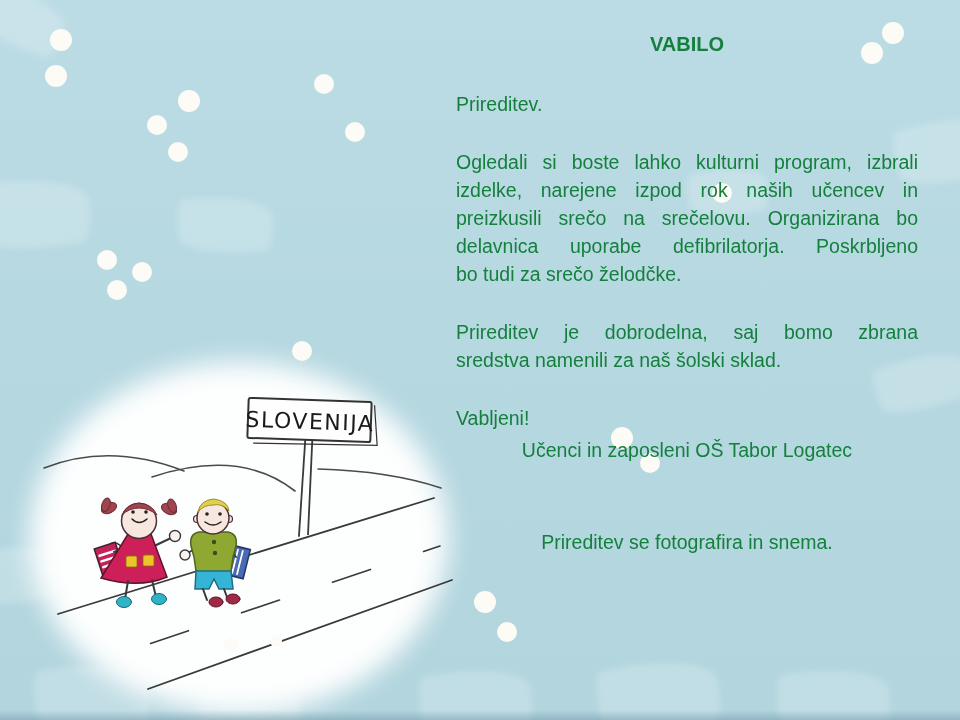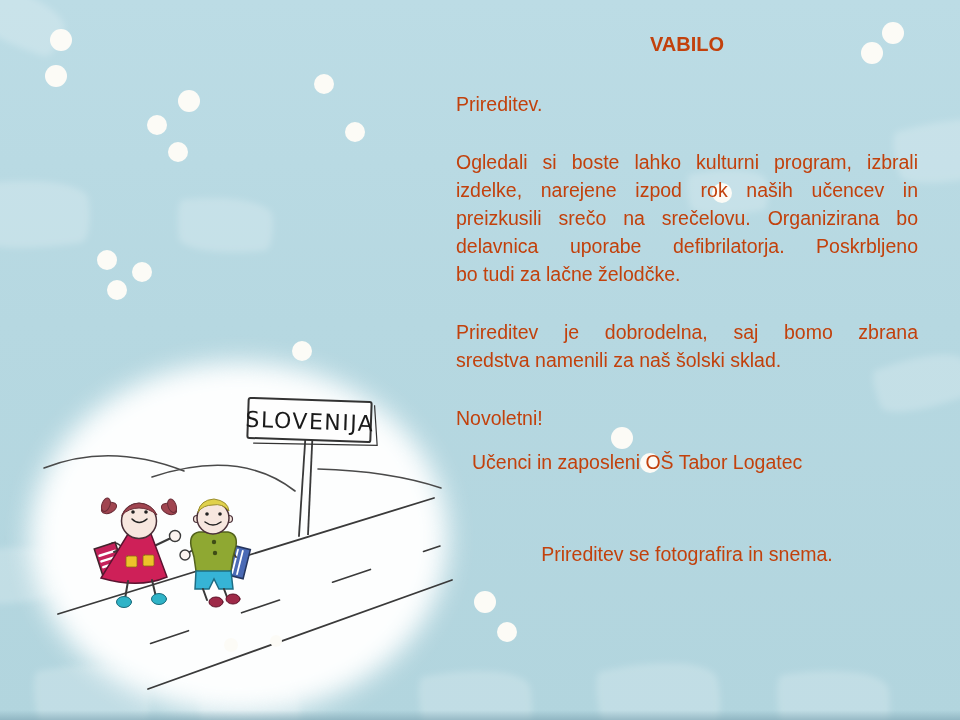--- a/index.html
+++ b/index.html
@@ -21,28 +21,28 @@
   
   #dots-layer{position:absolute;left:0;top:0;z-index:4;}
   #illustration{position:absolute;left:0;top:340px;z-index:3;}
 
   
   .bottom-edge{position:absolute;left:0;bottom:0;width:960px;height:10px;z-index:5;
                background:linear-gradient(180deg,rgba(125,165,180,0) 0%,rgba(118,158,173,0.55) 100%);}
 
   
   .text-col{position:absolute;left:456px;top:24px;width:462px;z-index:6;
-            color:#c2410c;font-size:19.5px;line-height:28px;}
+            color:#15803d;font-size:19.5px;line-height:28px;}
   .slide-title{font-weight:bold;text-align:center;font-size:20px;margin:6px 0 32px 0;}
   .para{margin:0 0 30px 0;}
   .line{text-align:justify;text-align-last:justify;}
   .line.last{text-align-last:left;}
   .b{font-weight:bold;}
   .invite-line{text-align:left;margin:0;}
-  .signature-line{text-align:left;margin:16px;}
+  .signature-line{text-align:center;margin:4px;}
   .footer-line{text-align:center;margin:64px 0 18px 0;}
 
   svg text{font-family:"DejaVu Sans",sans-serif;}
 </style>
 </head>
 <body>
 
 <div class="stage">
 
   <div id="leaves-layer">
@@ -175,26 +175,26 @@
     <div class="slide-title">VABILO</div>
     <div id="body-paragraphs">
         <div class="para">
           <div class="line last"><span>Prireditev.</span></div>
         </div>
         <div class="para">
           <div class="line"><span>Ogledali si boste lahko kulturni program, izbrali</span></div>
           <div class="line"><span>izdelke, narejene izpod rok naših učencev in</span></div>
           <div class="line"><span>preizkusili srečo na srečelovu. Organizirana bo</span></div>
           <div class="line"><span>delavnica uporabe defibrilatorja. Poskrbljeno</span></div>
-          <div class="line last"><span>bo tudi za lačne želodčke.</span></div>
+          <div class="line last"><span>bo tudi za srečo želodčke.</span></div>
         </div>
         <div class="para">
           <div class="line"><span>Prireditev je dobrodelna, saj bomo zbrana</span></div>
           <div class="line last"><span>sredstva namenili za naš šolski sklad.</span></div>
         </div>
       </div>
-    <p class="invite-line">Novoletni!</p>
+    <p class="invite-line">Vabljeni!</p>
     <p class="signature-line">Učenci in zaposleni OŠ Tabor Logatec</p>
     <p class="footer-line">Prireditev se fotografira in snema.</p>
   </div>
 
   <div class="bottom-edge"></div>
 </div>
 
 </body></html>

